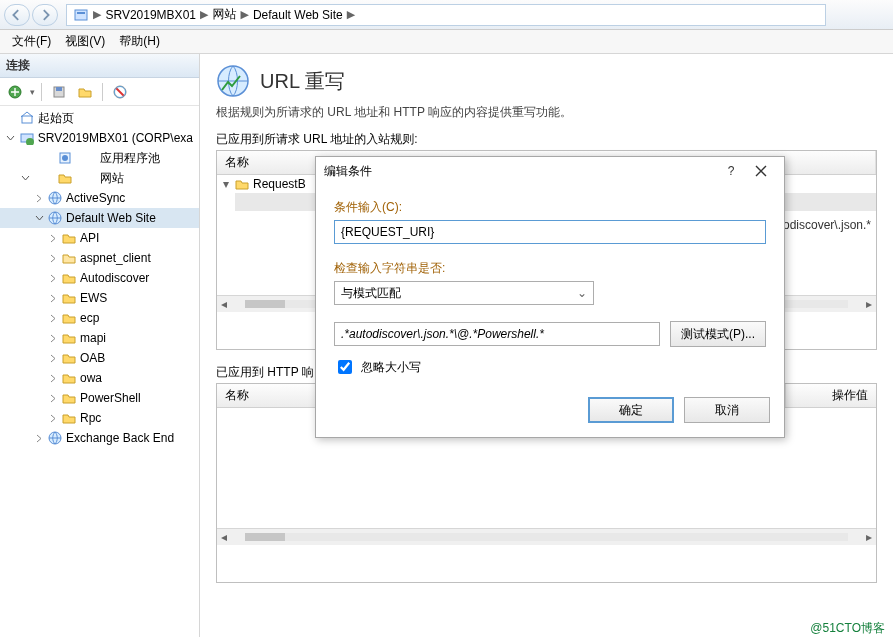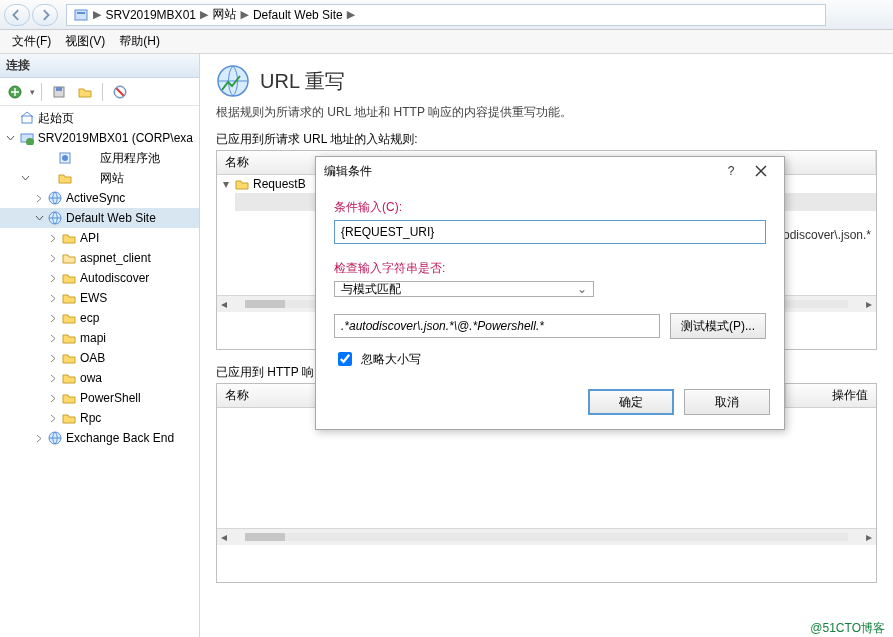--- a/index.html
+++ b/index.html
@@ -54,35 +54,35 @@
 .hscroll .track{flex:1;height:8px;background:#e8e8e8;margin:0 14px;position:relative;}
 .hscroll .thumb{position:absolute;left:0;width:40px;height:8px;background:#c6c6c6;}
 .hscroll .arrow{width:14px;text-align:center;color:#666;}
 
 
 .dialog { position:absolute; left:315px; top:156px; width:470px; background:#fff; border:1px solid #a7a7a7; box-shadow:2px 2px 8px rgba(0,0,0,.25); z-index:10; }
 .dlg-title { height:28px; display:flex; align-items:center; padding:0 8px; background:#fff; }
 .dlg-title .t { flex:1; }
 .dlg-title .winbtn { width:30px; height:20px; display:flex; align-items:center; justify-content:center; color:#333; }
 .dlg-body { padding:14px 18px 10px 18px; }
-.dlg-label { display:block; margin-bottom:4px; color:#be185d; }
+.dlg-label { display:block; margin-bottom:4px; color:#a16207; }
 .dlg-input { width:100%; height:24px; border:1px solid #5a9bd4; padding:0 6px; font-size:12px; outline:none; }
 .dlg-input.plain { border-color:#adadad;font-style:italic; }
-.dlg-select { width:260px; height:16px; border:1px solid #adadad; background:#fff; display:flex; align-items:center; justify-content:space-between; padding:0 6px; }
+.dlg-select { width:260px; height:24px; border:1px solid #adadad; background:#fff; display:flex; align-items:center; justify-content:space-between; padding:0 6px; }
 .dlg-row { margin-bottom:16px; }
 .dlg-pattern-row{display:flex; gap:10px; align-items:center;}
 .dlg-pattern-row input{flex:1;}
 .dlg-btn { height:26px; min-width:86px; border:1px solid #adadad; background:linear-gradient(#fafafa,#e8e8e8); padding:0 10px; }
 .dlg-btn.primary{ border:2px solid #5a9bd4; }
 .dlg-check { display:flex; align-items:center; gap:6px; margin-top:10px; }
 .dlg-check input{width:14px;height:14px;}
 .dlg-actions { display:flex; justify-content:flex-end; gap:10px; padding:10px 14px 14px 14px; }
 
 
-.peek-right { position:absolute; right:22px; top:228px; color:#333; z-index:1; }
+.peek-right { position:absolute; right:22px; top:218px; color:#333; z-index:1; }
 
 
 .watermark{position:absolute;right:8px;bottom:0;color:#15803d;font-size:12px;}
 
 
 svg { display:block; }
 </style>
 </head>
 <body>
 

